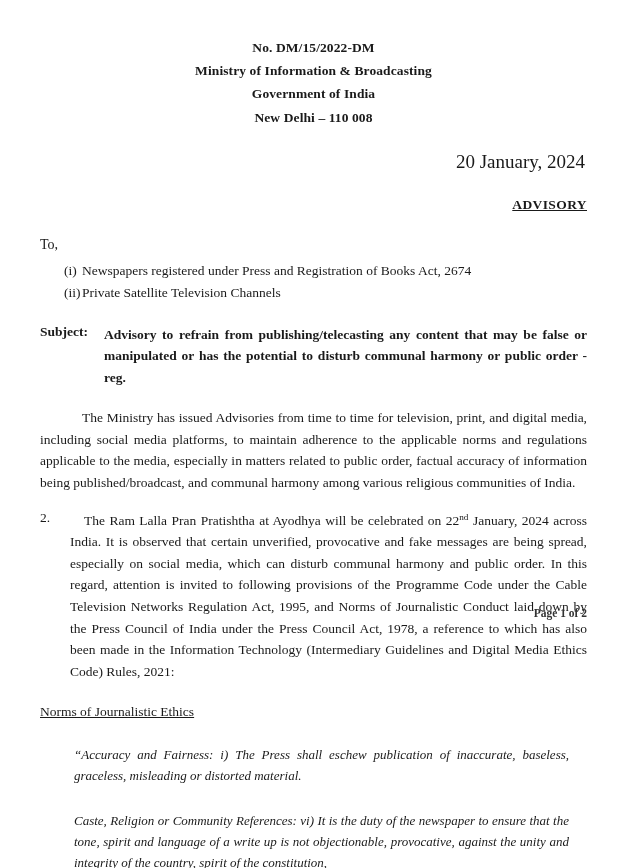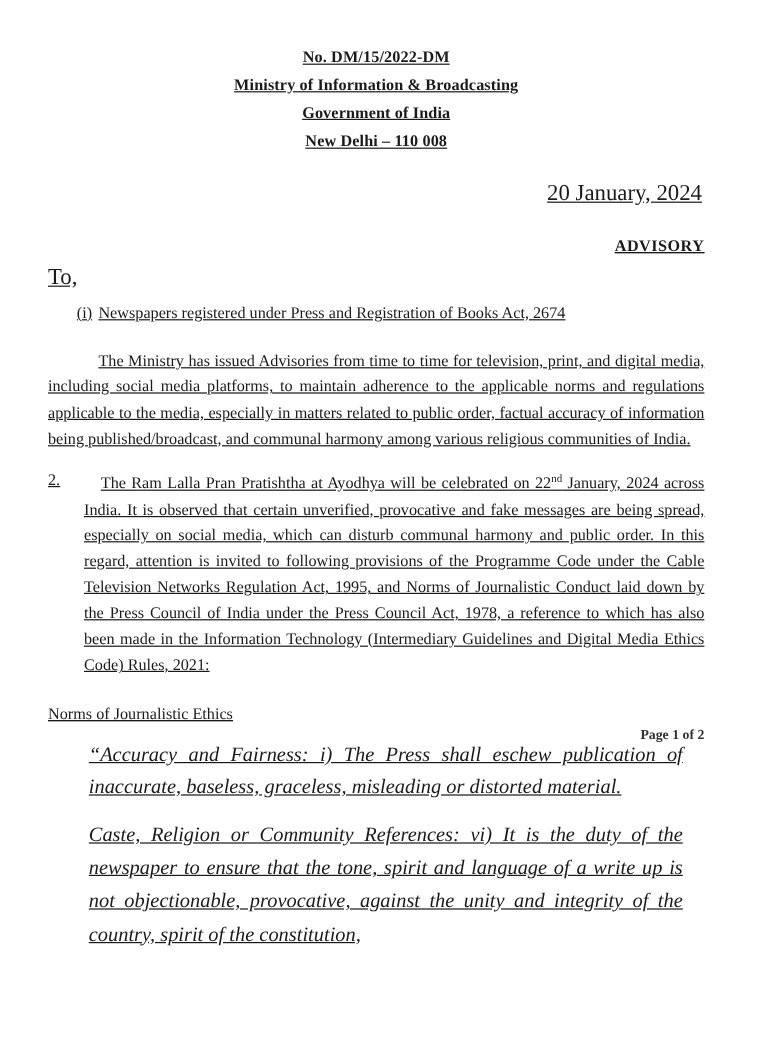--- a/index.html
+++ b/index.html
@@ -14,21 +14,20 @@
     color: #1a1a1a;
     position: relative;
     overflow: hidden;
   }
   .page {
     position: relative;
     width: 639px;
     height: 647px;
     box-sizing: border-box;
     padding: 36px 52px 0 40px;
-    text-decoration: underline;
   }
   .letterhead {
     text-align: center;
     font-weight: bold;
     font-size: 13.5px;
     line-height: 1.72;
     letter-spacing: 0.1px;
   }
   .letterhead div {
     white-space: nowrap;
@@ -41,22 +40,22 @@
   }
   .advisory-title {
     text-align: right;
     font-weight: bold;
     font-size: 13.5px;
     text-decoration: underline;
     margin-top: 24px;
     letter-spacing: 0.4px;
   }
   .to-label {
-    font-size: 19px;
-    margin-top: 8px;
+    font-size: 14px;
+    margin-top: 24px;
   }
   .addressee-list {
     margin-top: 7px;
     font-size: 13.5px;
   }
   .addressee {
     display: flex;
     line-height: 1.62;
   }
   .addressee .num {
@@ -114,25 +113,25 @@
     font-size: 0.68em;
     vertical-align: super;
     line-height: 0;
   }
   .section-heading {
     font-size: 13.5px;
     text-decoration: underline;
     margin-top: 22px;
   }
   .quote-para {
-    font-size: 17px;
+    font-size: 13px;
     font-style: italic;
     text-align: justify;
     line-height: 1.62;
-    margin: 12px 0 0 0;
+    margin: 24px 0 0 0;
     padding-left: 34px;
     padding-right: 18px;
   }
   .footer {
     position: absolute;
     right: 52px;
     bottom: 28px;
     font-size: 11.5px;
     font-weight: bold;
     color: #333;
@@ -154,22 +153,30 @@
 
   <div class="advisory-title">ADVISORY</div>
 
   <div class="to-label">To,</div>
 
   <div class="addressee-list">
     <div class="addressee">
       <span class="num">(i)</span>
       <span class="txt">Newspapers registered under Press and Registration of Books Act, 2674</span>
     </div>
+    <div class="addressee">
+      <span class="num">(ii)</span>
+      <span class="txt">Private Satellite Television Channels</span>
+    </div>
   </div>
 
+  <div class="subject-block">
+    <span class="subject-label">Subject:</span>
+    <span class="subject-text">Advisory to refrain from publishing/telecasting any content that may be false or manipulated or has the potential to disturb communal harmony or public order - reg.</span>
+  </div>
 
   <p class="body-para first">The Ministry has issued Advisories from time to time for television, print, and digital media, including social media platforms, to maintain adherence to the applicable norms and regulations applicable to the media, especially in matters related to public order, factual accuracy of information being published/broadcast, and communal harmony among various religious communities of India.</p>
 
   <div class="numbered-para">
     <span class="pnum">2.</span>
     <span class="ptext"><span class="lead-indent"></span><span>The Ram Lalla Pran Pratishtha at Ayodhya will be celebrated on 22</span><sup>nd</sup><span> January, 2024 across India. It is observed that certain unverified, provocative and fake messages are being spread, especially on social media, which can disturb communal harmony and public order. In this regard, attention is invited to following provisions of the Programme Code under the Cable Television Networks Regulation Act, 1995, and Norms of Journalistic Conduct laid down by the Press Council of India under the Press Council Act, 1978, a reference to which has also been made in the Information Technology (Intermediary Guidelines and Digital Media Ethics Code) Rules, 2021:</span></span>
   </div>
 
   <div class="section-heading">Norms of Journalistic Ethics</div>
 

